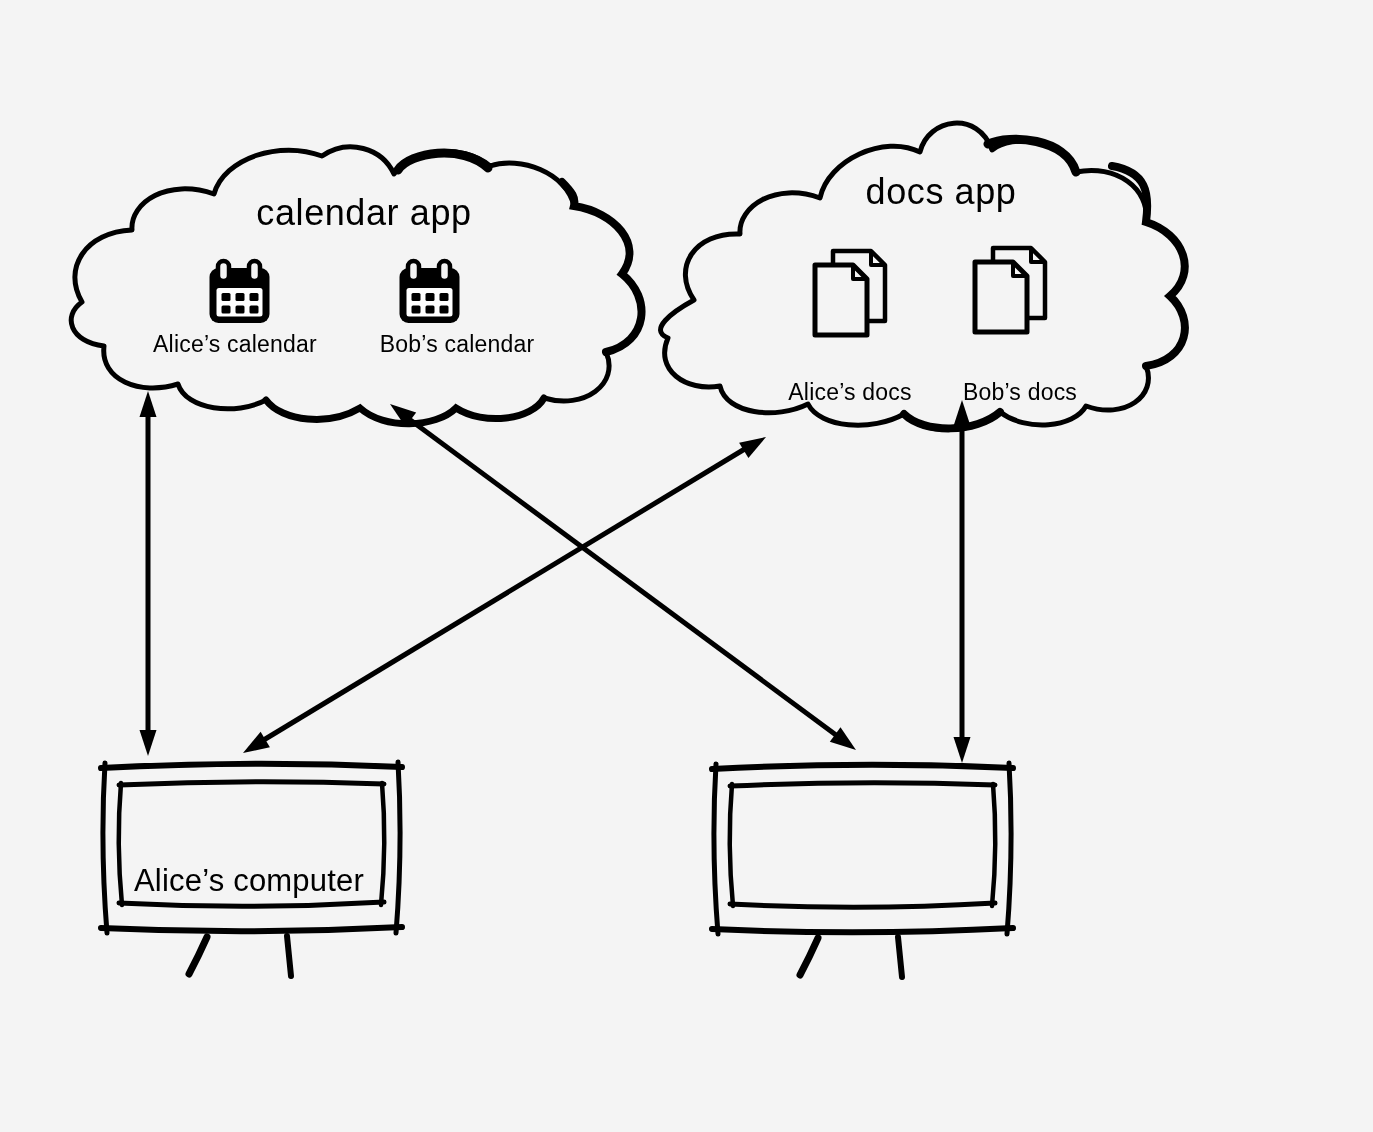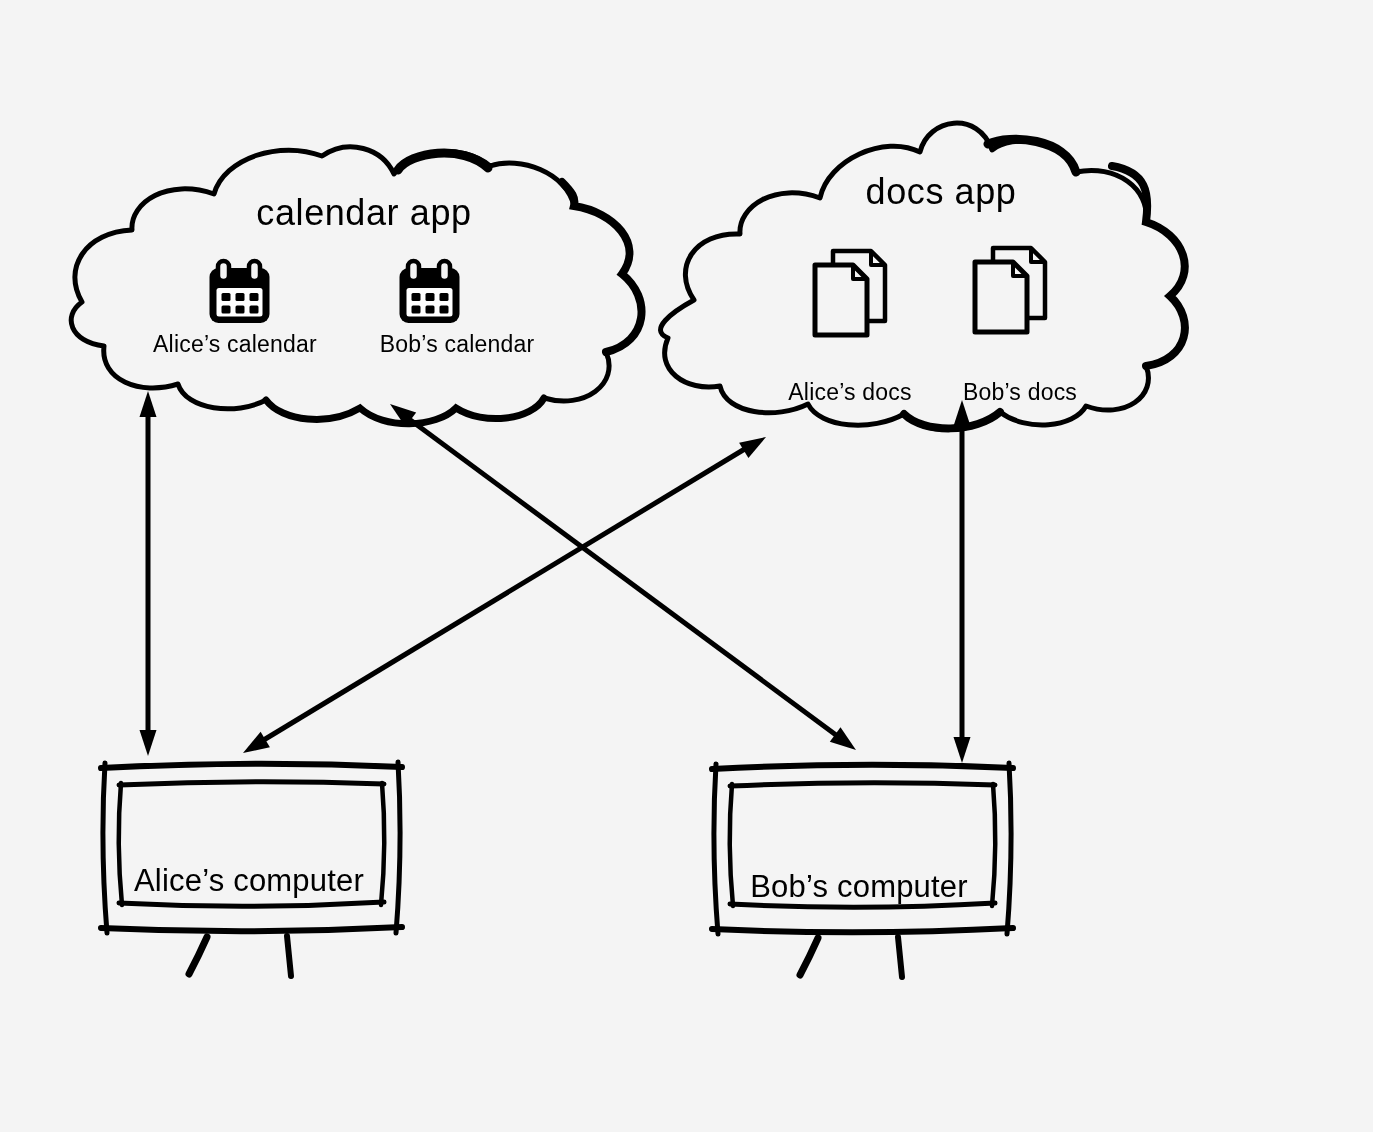--- a/index.html
+++ b/index.html
@@ -125,15 +125,14 @@
   <div class="label cloud-title" style="left:364px; top:213px;">calendar app</div>
   <div class="label cloud-title" style="left:941px; top:192px;">docs app</div>
 
   <div class="label icon-caption" style="left:235px; top:344px;">Alice’s calendar</div>
   <div class="label icon-caption" style="left:457px; top:344px;">Bob’s calendar</div>
 
   <div class="label icon-caption" style="left:850px; top:352px;margin-top:40px;">Alice’s docs</div>
   <div class="label icon-caption" style="left:1020px; top:349px;margin-top:43px;">Bob’s docs</div>
 
   <div class="label computer-label" style="left:249px; top:880px;">Alice’s computer</div>
-  <div class="label computer-label" style="left:859px; top:886px;">Bob’s computer</div>
 
 </div>
 
 </body></html>

